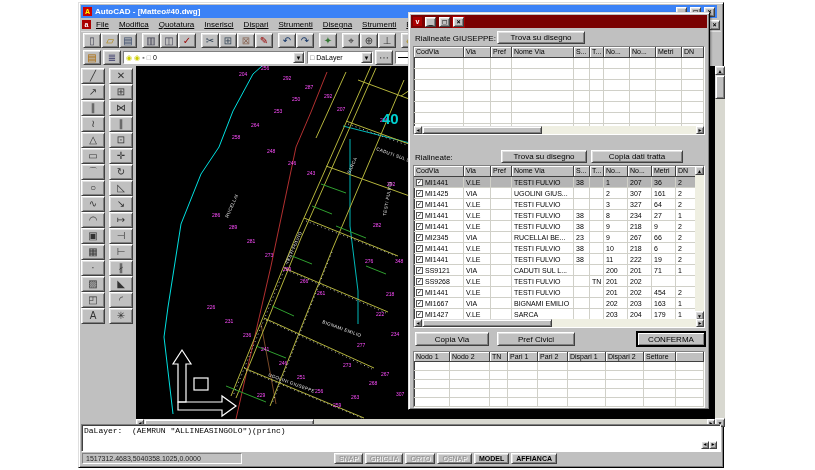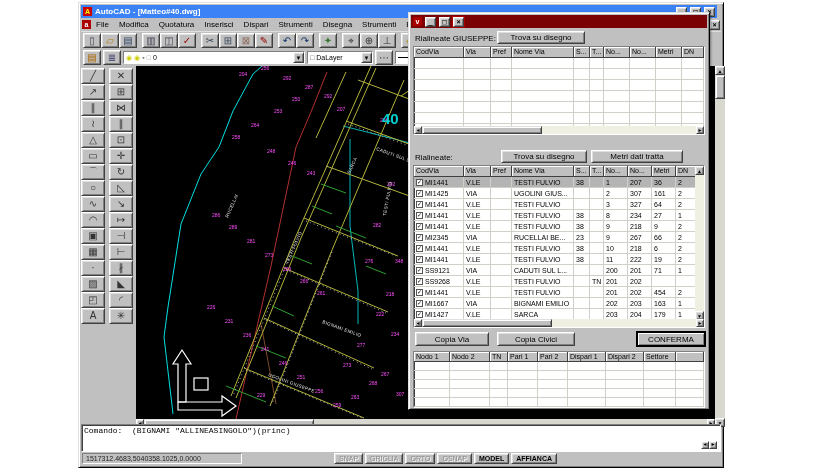--- a/index.html
+++ b/index.html
@@ -23,21 +23,21 @@
     display:flex; align-items:center; padding:0 2px; gap:3px; }
   .titlebar .ttl { color:#fff; font-size:8px; font-weight:bold; flex:1;
     white-space:nowrap; overflow:hidden; }
   .appicon { width:9px; height:9px; background:#c00; color:#ff0; font-size:7px; font-weight:bold;
     display:flex; align-items:center; justify-content:center; line-height:9px; }
   .winbtn { width:11px; height:10px; font-size:7px; line-height:8px; font-weight:bold;
     font-family:"DejaVu Sans Mono", monospace; }
 
   .menubar { position:absolute; left:2px; top:15px; right:2px; height:13px; background:#c0c0c0;
     display:flex; align-items:center; gap:0; padding:0 1px; }
-  .menu-item { font-size:8px; padding:1px 5px; color:#000; }
+  .menu-item { font-size:8px; padding:1px 5px; color:#000;text-decoration:underline; }
   .menubar .mspacer { flex:1; }
 
   .tbrow1 { position:absolute; left:2px; top:28px; right:2px; height:18px; background:#c0c0c0;
     display:flex; align-items:center; padding-left:2px; border-top:1px solid #dfdfdf; }
   .tbrow2 { position:absolute; left:2px; top:46px; right:2px; height:17px; background:#c0c0c0;
     display:flex; align-items:center; padding-left:2px; gap:2px; }
   .tbtn { width:18px; height:15px; flex:0 0 auto; }
   .tbtn span { font-size:10px; line-height:10px; }
   .tb-sep { width:5px; height:15px; flex:0 0 auto; }
   .combo { height:13px; background:#fff; border:1px solid; border-color:#808080 #fff #fff #808080;
@@ -455,21 +455,21 @@
       </div>
       <div class="vscroll">
         <div class="btn sb-arrow">▲</div>
         <div class="raised sb-thumb-v"></div>
         <div class="sb-fill"></div>
         <div class="btn sb-arrow">▼</div>
       </div>
     </div>
 
     <div class="cmd">
-      <div>Comando:  (BIGNAMI "ALLINEASINGOLO")(princ)</div>
+      <div>DaLayer:  (AEMRUN "ALLINEASINGOLO")(princ)</div>
       <div class="cmd-mini">
         <div class="btn sb-arrow">◄</div>
         <div class="btn sb-arrow">►</div>
       </div>
     </div>
 
     <div class="statusbar">
       <div class="coords">1517312.4683,5040358.1025,0.0000</div>
       <div class="stat-spacer"></div>
       <span id="status-toggles" style="display:flex;gap:2px;">
@@ -596,21 +596,21 @@
       <div class="tbl-hscroll">
         <div class="btn sb-arrow">◄</div>
         <div class="raised" style="width:120px;height:8px;"></div>
         <div class="sb-fill"></div>
         <div class="btn sb-arrow">►</div>
       </div>
     </div>
 
     <div class="dlg-label" style="left:6px;top:140px;">Rialineate:</div>
     <div class="btn dlg-btn" style="left:92px;top:137px;width:86px;">Trova su disegno</div>
-    <div class="btn dlg-btn" style="left:182px;top:137px;width:92px;">Metri dati tratta</div>
+    <div class="btn dlg-btn" style="left:182px;top:137px;width:92px;">Copia dati tratta</div>
 
     <div class="tbl t2" id="table2" style="left:4px;top:152px;width:292px;height:163px;">
       <div class="gr" id="t2-head">
           <div class="hc">CodVia</div>
           <div class="hc">Via</div>
           <div class="hc">Pref</div>
           <div class="hc">Nome Via</div>
           <div class="hc">S...</div>
           <div class="hc">T...</div>
           <div class="hc">No...</div>
@@ -822,21 +822,21 @@
       </div>
       <div class="tbl-hscroll">
         <div class="btn sb-arrow">◄</div>
         <div class="raised" style="width:130px;height:8px;"></div>
         <div class="sb-fill"></div>
         <div class="btn sb-arrow">►</div>
       </div>
     </div>
 
     <div class="btn dlg-btn" style="left:6px;top:319px;width:74px;height:14px;">Copia Via</div>
-    <div class="btn dlg-btn" style="left:88px;top:319px;width:78px;height:14px;">Copia Civici</div>
+    <div class="btn dlg-btn" style="left:88px;top:319px;width:78px;height:14px;">Pref Civici</div>
     <div class="btn dlg-btn" style="left:228px;top:319px;width:68px;height:14px;border-color:#000;box-shadow:inset 1px 1px 0 #fff, inset -1px -1px 0 #808080, 0 0 0 1px #000;">CONFERMA</div>
 
     <div class="tbl t3" id="table3" style="left:4px;top:338px;width:292px;height:57px;">
       <div class="gr" id="t3-head">
           <div class="hc">Nodo 1</div>
           <div class="hc">Nodo 2</div>
           <div class="hc">TN</div>
           <div class="hc">Pari 1</div>
           <div class="hc">Pari 2</div>
           <div class="hc">Dispari 1</div>

